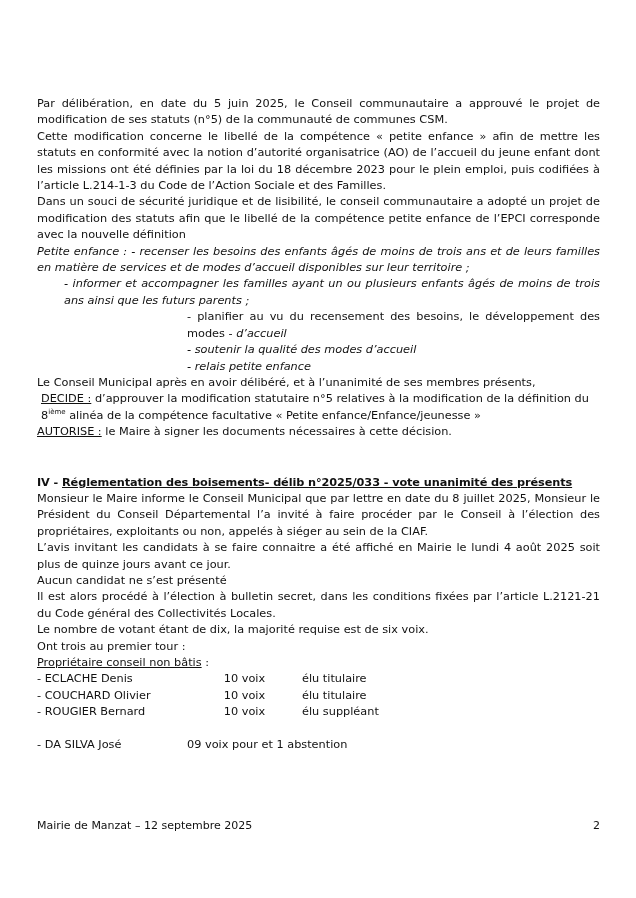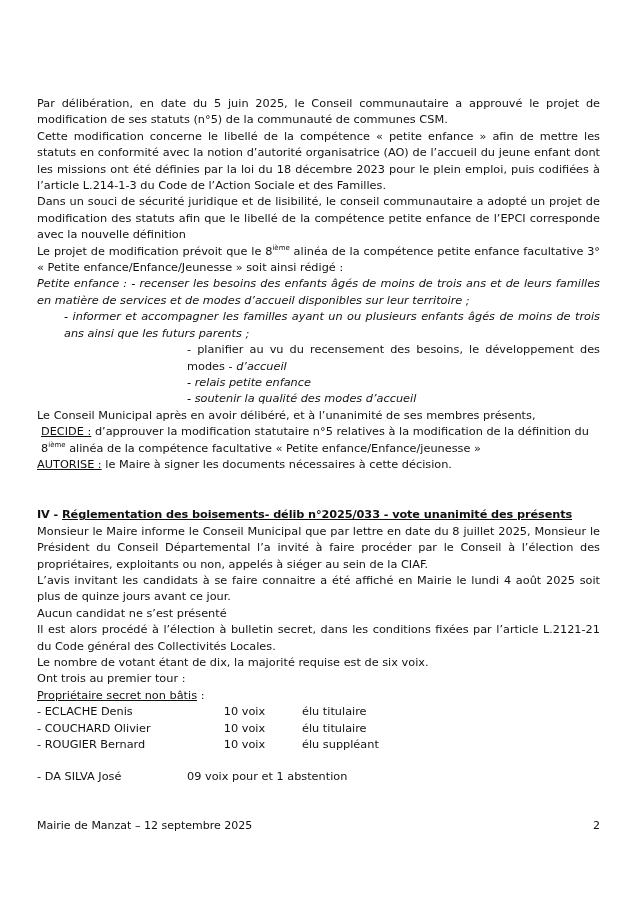--- a/index.html
+++ b/index.html
@@ -32,30 +32,27 @@
   }
 </style>
 </head>
 <body>
 
 <div class="page">
 
   <p class="p last">Par délibération, en date du 5 juin 2025, le Conseil communautaire a approuvé le projet de modification de ses statuts (n°5) de la communauté de communes CSM.</p>
   <p class="p last">Cette modification concerne le libellé de la compétence « petite enfance » afin de mettre les statuts en conformité avec la notion d’autorité organisatrice (AO) de l’accueil du jeune enfant dont les missions ont été définies par la loi du 18 décembre 2023 pour le plein emploi, puis codifiées à l’article L.214-1-3 du Code de l’Action Sociale et des Familles.</p>
   <p class="p last">Dans un souci de sécurité juridique et de lisibilité, le conseil communautaire a adopté un projet de modification des statuts afin que le libellé de la compétence petite enfance de l’EPCI corresponde avec la nouvelle définition</p>
-  <p class="p last">
-    <span>Le projet de modification prévoit que le 8</span><sup>ième</sup><span> alinéa de la compétence petite enfance facultative 3° « Petite enfance/Enfance/Jeunesse » soit ainsi rédigé :</span>
-  </p>
   <p class="p last it">Petite enfance : - recenser les besoins des enfants âgés de moins de trois ans et de leurs familles en matière de services et de modes d’accueil disponibles sur leur territoire ;</p>
   <p class="p last it indent-dash2" style="text-indent:0;padding-left:0;margin-left:27px;">- informer et accompagner les familles ayant un ou plusieurs enfants âgés de moins de trois ans ainsi que les futurs parents ;</p>
   <p class="p indent-dash">
     <span>- planifier au vu du recensement des besoins, le développement des modes - </span><span class="it">d’accueil</span>
   </p>
+  <p class="p it indent-dash">- soutenir la qualité des modes d’accueil</p>
   <p class="p it indent-dash">- relais petite enfance</p>
-  <p class="p it indent-dash">- soutenir la qualité des modes d’accueil</p>
   <p class="p last">Le Conseil Municipal après en avoir délibéré, et à l’unanimité de ses membres présents,</p>
   <p class="p last" style="padding-left:4px;">
     <span class="u">DECIDE :</span><span> d’approuver la modification statutaire n°5 relatives à la modification de la définition du</span><br>
     <span>8</span><sup>ième</sup><span> alinéa de la compétence facultative « Petite enfance/Enfance/jeunesse »</span>
   </p>
   <p class="p last">
     <span class="u">AUTORISE :</span><span>  le Maire à signer les documents nécessaires à cette décision.</span>
   </p>
 
   <div class="gap"></div>
@@ -64,21 +61,21 @@
     <span>IV - </span><span class="u">Réglementation des boisements- délib n°2025/033 - vote unanimité des présents</span>
   </p>
   <p class="p last">Monsieur le Maire informe le Conseil Municipal que par lettre en date du 8 juillet 2025, Monsieur le Président du Conseil Départemental l’a invité à faire procéder par le Conseil à l’élection des propriétaires, exploitants ou non, appelés à siéger au sein de la CIAF.</p>
   <p class="p last">L’avis invitant les candidats à se faire connaitre a été affiché en Mairie le lundi 4 août 2025 soit plus de quinze jours avant ce jour.</p>
   <p class="p last">Aucun candidat ne s’est présenté</p>
   <p class="p last">Il est alors procédé à l’élection à bulletin secret, dans les conditions fixées par l’article L.2121-21 du Code général des Collectivités Locales.</p>
   <p class="p last">Le nombre de votant étant de dix, la majorité requise est de six voix.</p>
   <p class="p last">Ont trois au premier tour :</p>
 
   <p class="p last">
-    <span class="u">Propriétaire secret non bâtis</span><span> :</span>
+    <span class="u">Propriétaire conseil non bâtis</span><span> :</span>
   </p>
   <div>
     <div class="row">
       <span class="c1">- ECLACHE Denis</span>
       <span class="c2">10 voix</span>
       <span class="c3">élu titulaire</span>
     </div>
     <div class="row">
       <span class="c1">- COUCHARD Olivier</span>
       <span class="c2">10 voix</span>

